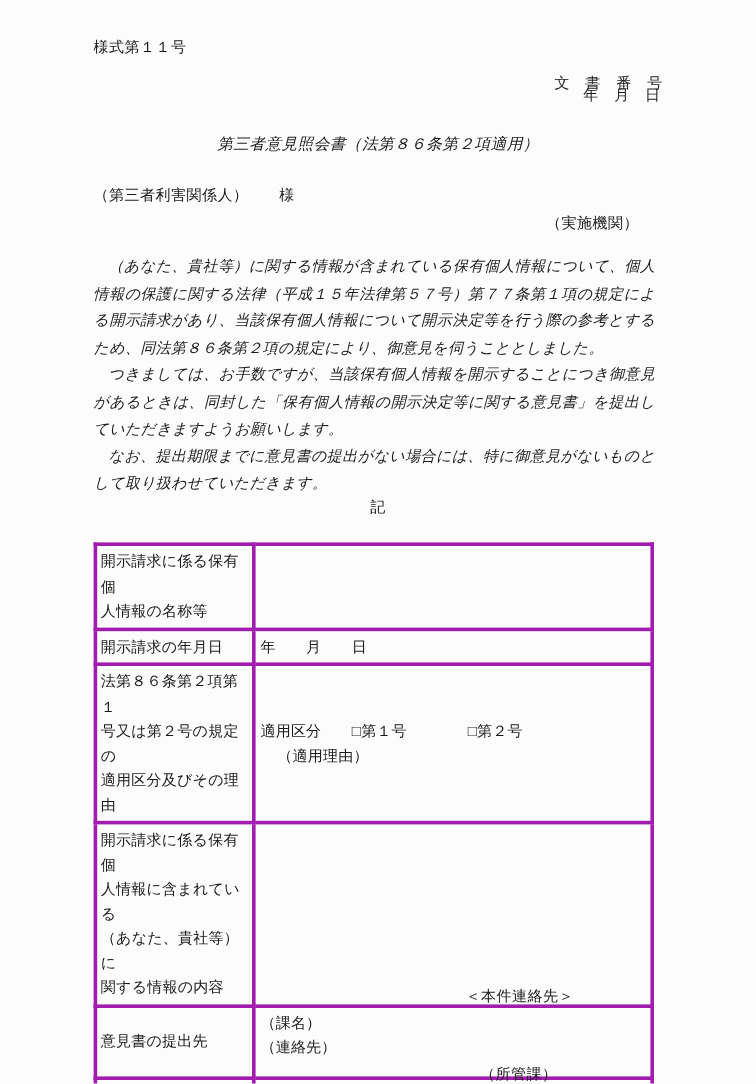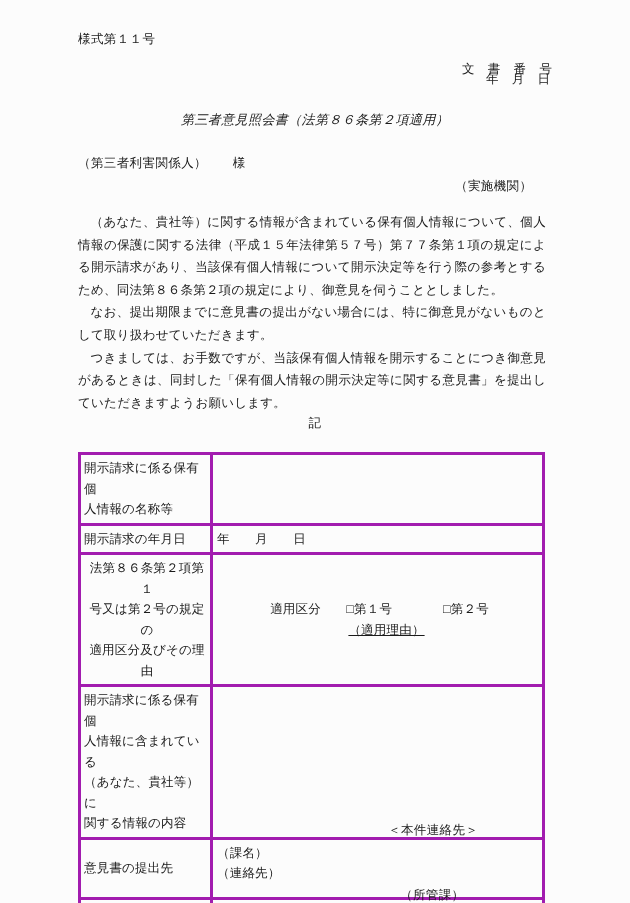--- a/index.html
+++ b/index.html
@@ -73,20 +73,21 @@
   #body-text {
     position: absolute;
     left: 78px;
     top: 211px;
     width: 468px;
     font-size: 12.5px;
     line-height: 22.6px;
     letter-spacing: 0.25px;
     text-align: justify;
     text-justify: inter-character;
+    font-style: italic;
   }
   #body-text p {
     margin: 0;
     text-indent: 1em;
   }
 
   
   #ki-mark {
     left: 0;
     right: 0;
@@ -117,27 +118,27 @@
     width: 126px;
     padding: 3px 0 3px 3px;
     white-space: pre-line;
   }
   #form-table td.value {
     padding: 3px 0 3px 4px;
     white-space: pre-line;
   }
   .row-h40 { height: 38px; }
   .row-h30 { height: 28px; }
-  .row-h58 { height: 56px; text-align: center; }
+  .row-h58 { height: 56px; }
   .row-h83 { height: 81px; }
   .row-h62 { height: 60px; }
   .row-h27 { height: 25px; }
 
   .date-line { padding-left: 28px; }
-  .reason-indent { padding-left: 14px; display: block; text-decoration: underline; }
+  .reason-indent { padding-left: 14px; display: block; }
 
   
   #contact-block {
     position: absolute;
     left: 388px;
     top: 777px;
     font-size: 12.5px;
     line-height: 21.5px;
     white-space: pre;
     letter-spacing: 0.4px;
@@ -157,22 +158,22 @@
   <div class="t" id="doc-date">年　月　日</div>
 
   <div class="t" id="doc-title">第三者意見照会書（法第８６条第２項適用）</div>
 
   <div class="t" id="addressee">（第三者利害関係人）　　様</div>
 
   <div class="t" id="issuing-agency">（実施機関）</div>
 
   <div id="body-text">
     <p>（あなた、貴社等）に関する情報が含まれている保有個人情報について、個人情報の保護に関する法律（平成１５年法律第５７号）第７７条第１項の規定による開示請求があり、当該保有個人情報について開示決定等を行う際の参考とするため、同法第８６条第２項の規定により、御意見を伺うこととしました。</p>
+    <p>つきましては、お手数ですが、当該保有個人情報を開示することにつき御意見があるときは、同封した「保有個人情報の開示決定等に関する意見書」を提出していただきますようお願いします。</p>
     <p>なお、提出期限までに意見書の提出がない場合には、特に御意見がないものとして取り扱わせていただきます。</p>
-    <p>つきましては、お手数ですが、当該保有個人情報を開示することにつき御意見があるときは、同封した「保有個人情報の開示決定等に関する意見書」を提出していただきますようお願いします。</p>
   </div>
 
   <div class="t" id="ki-mark">記</div>
 
   <table id="form-table">
     <tbody>
       <tr class="row-h40">
         <td class="label">開示請求に係る保有個
 人情報の名称等</td>
         <td class="value"></td>

